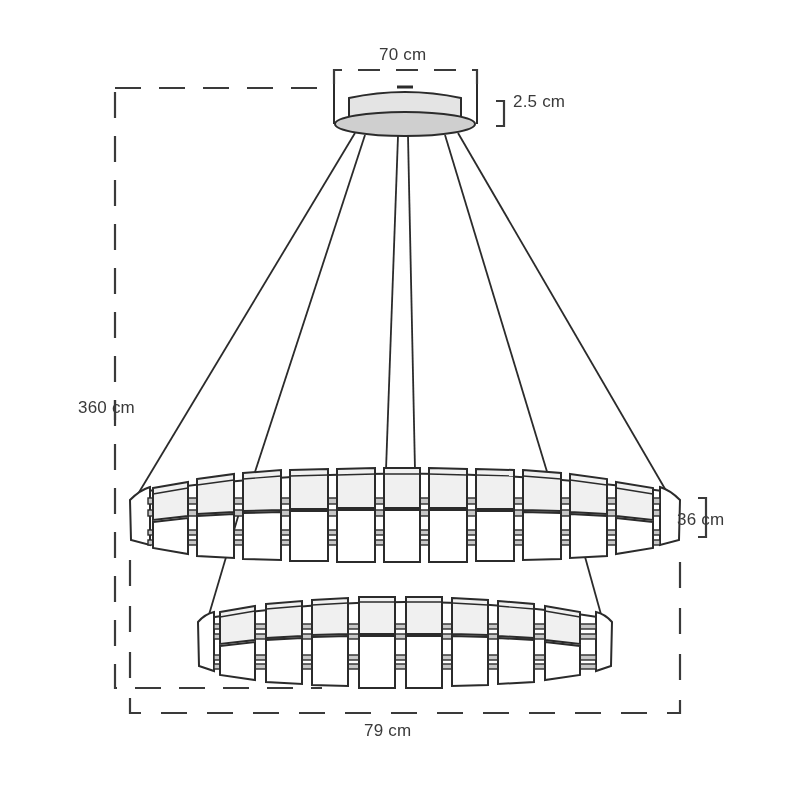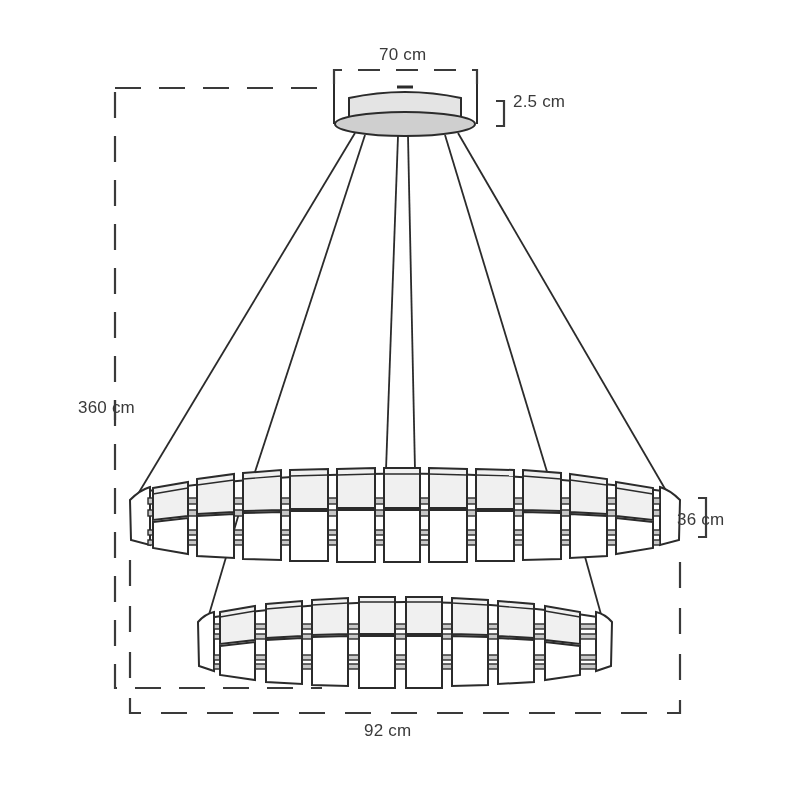--- a/index.html
+++ b/index.html
@@ -149,14 +149,14 @@
         <path d="M498 606 L534 609"></path>
           <path d="M545 611 L580 617"></path>
       </g>
     </g>
   </svg>
 
   <span class="lbl" style="left:379px; top:45px;">70 cm</span>
   <span class="lbl" style="left:513px; top:92px;">2.5 cm</span>
   <span class="lbl" style="left:45px; top:398px;margin-left:33px;">360 cm</span>
   <span class="lbl" style="left:677px; top:510px;">36 cm</span>
-  <span class="lbl" style="left:364px; top:721px;">92 cm</span>
+  <span class="lbl" style="left:364px; top:721px;">79 cm</span>
 </div>
 
 </body></html>

